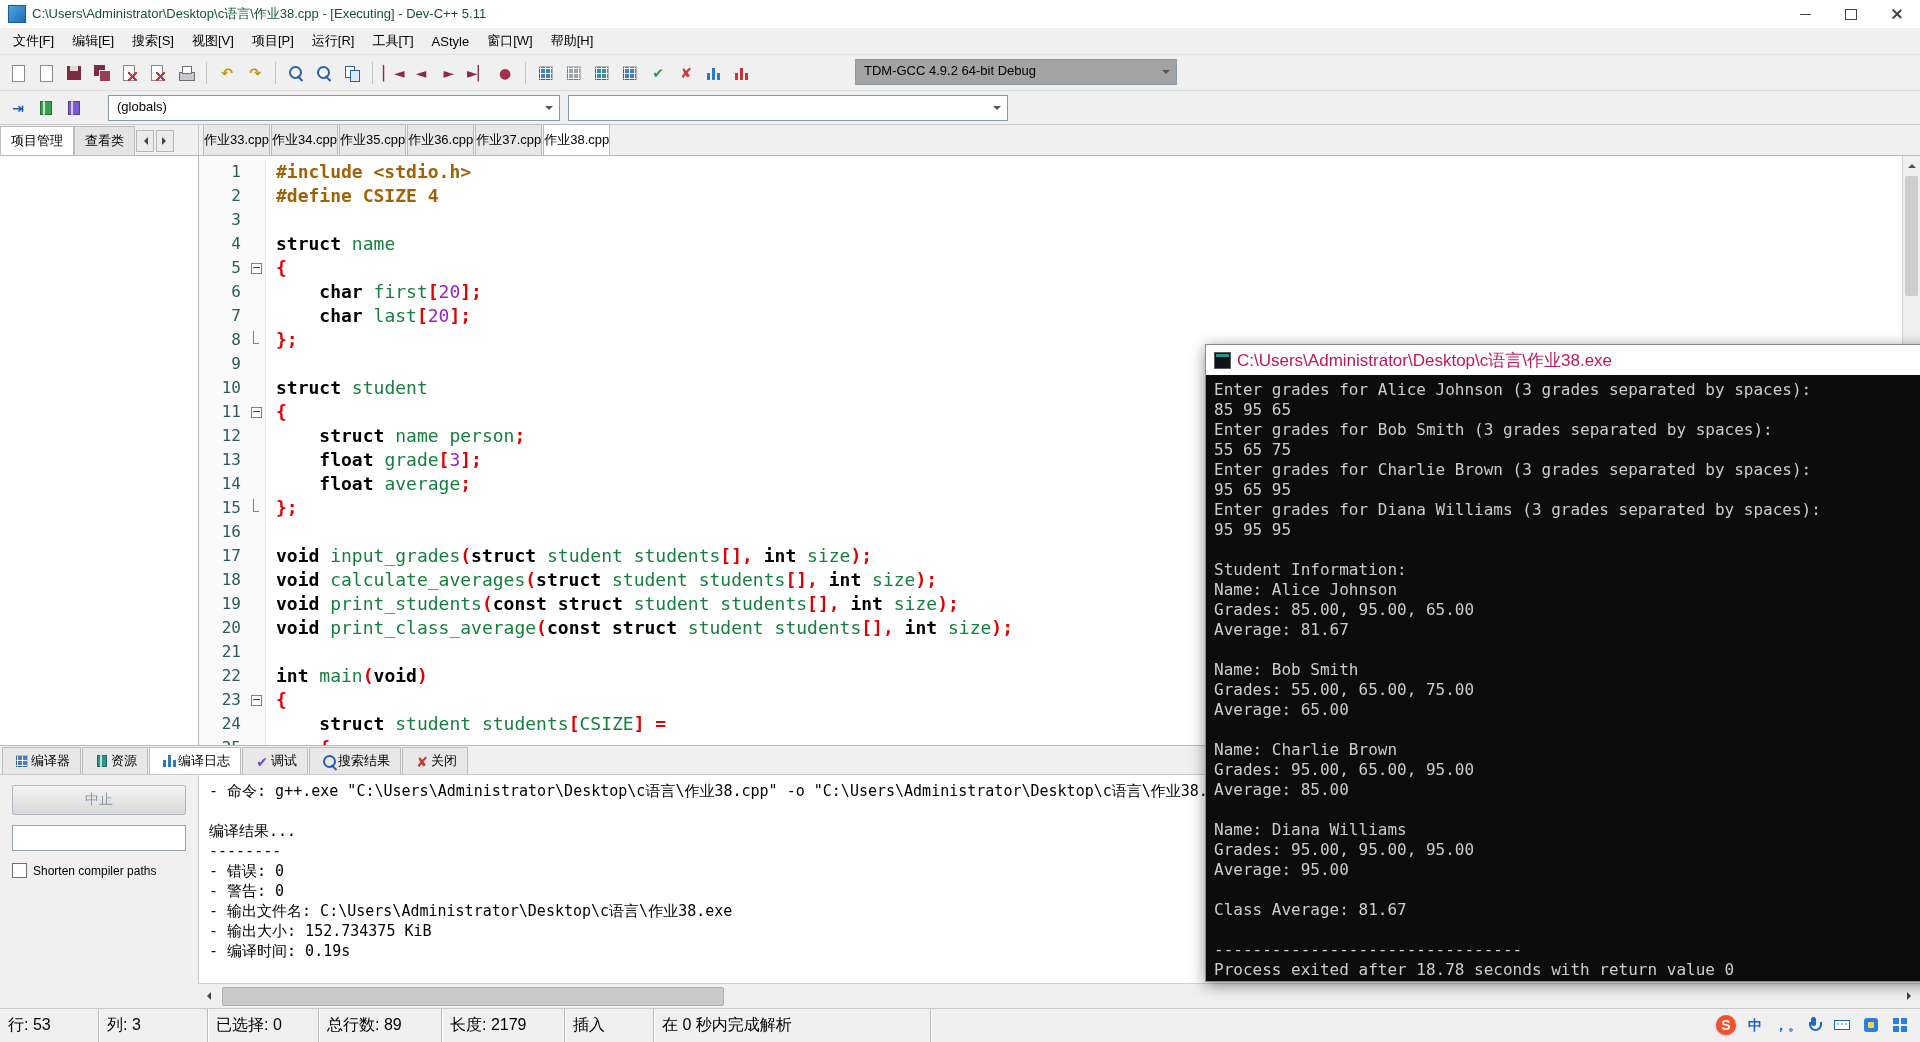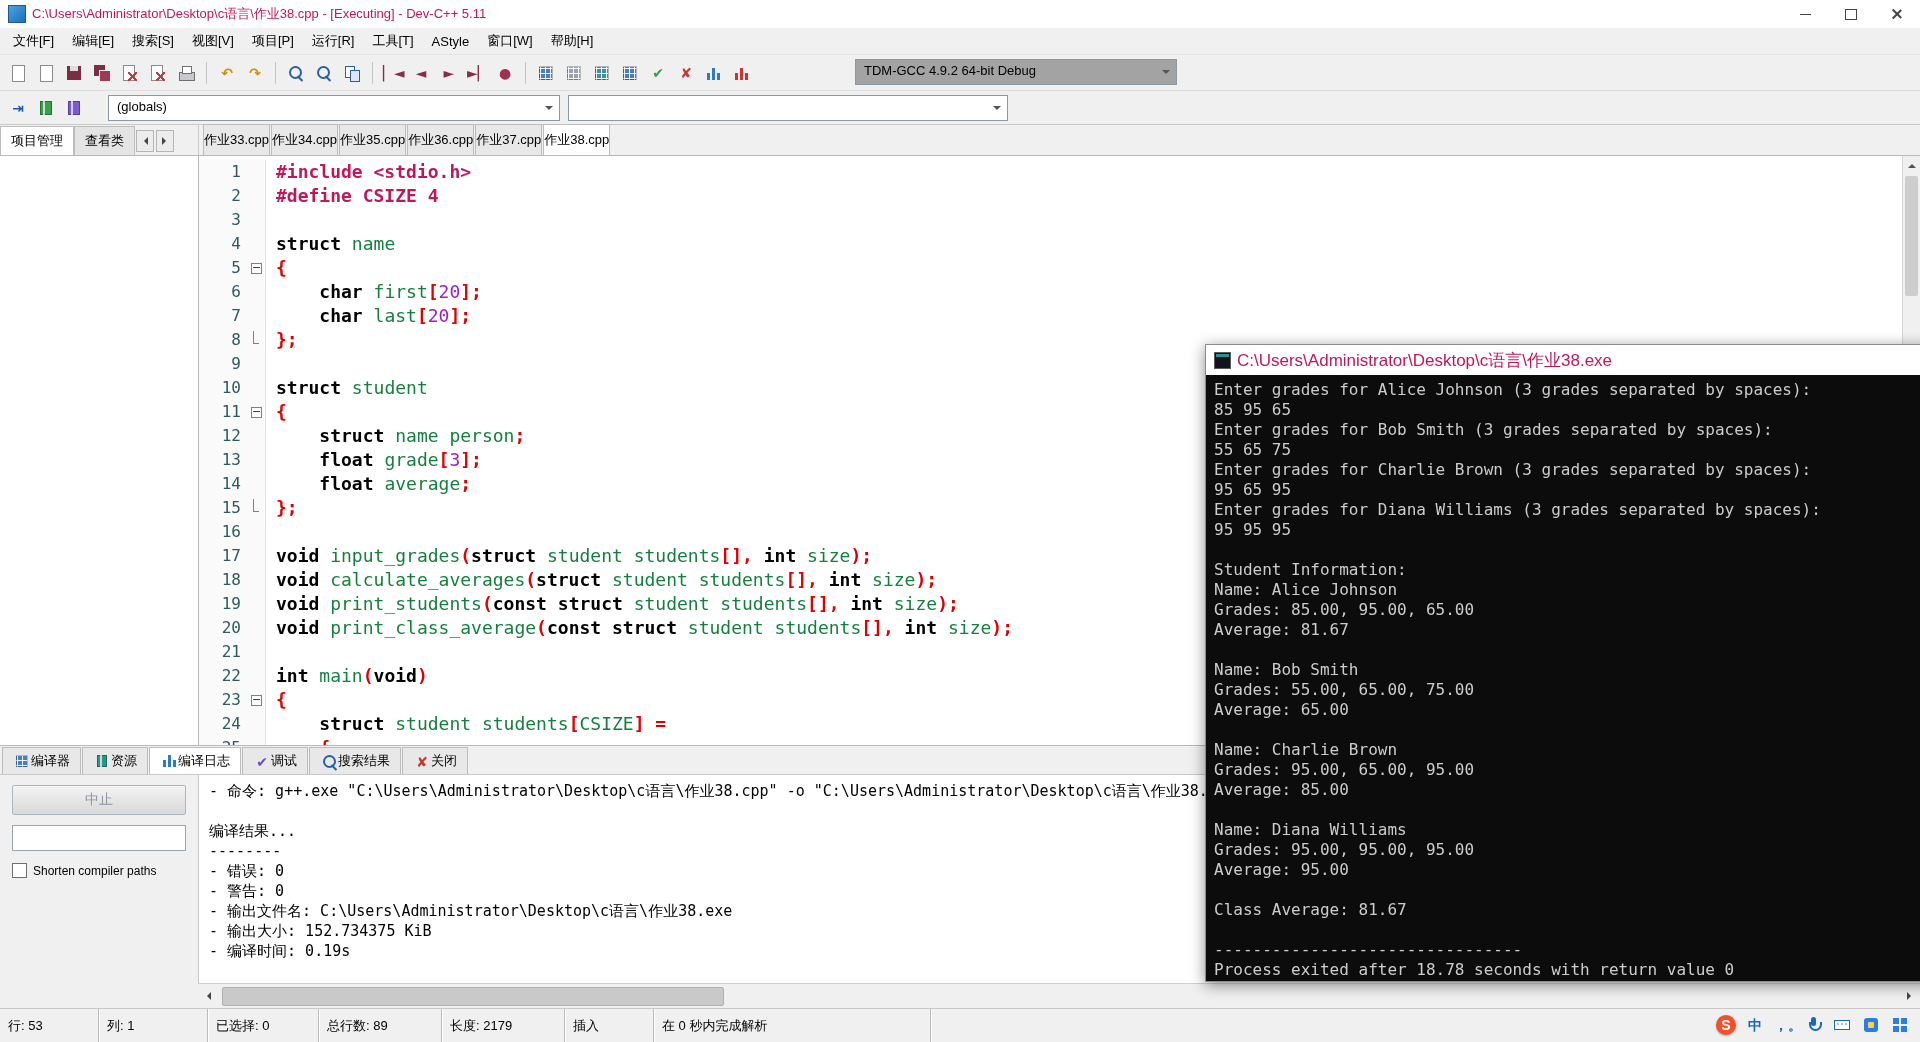--- a/index.html
+++ b/index.html
@@ -2,21 +2,21 @@
 <html><head>
 <meta charset="utf-8">
 <style>
   html,body{margin:0;padding:0;background:#888;}
   #app{position:relative;width:1920px;height:1042px;overflow:hidden;background:#f0f0f0;
        font-family:"Liberation Sans","DejaVu Sans",sans-serif;font-size:14px;color:#000;
        display:flex;flex-direction:column;}
   
   .titlebar{height:28px;background:#ffffff;display:flex;align-items:center;padding:0 0 0 8px;flex:0 0 auto;}
   .app-icon{width:16px;height:16px;background:linear-gradient(135deg,#4aa3e0,#1d6fb8);border:1px solid #1a5a94;margin-right:6px;flex:0 0 auto;}
-  .title-text{font-size:13px;color:#be185d;flex:1 1 auto;white-space:nowrap;overflow:hidden;}
+  .title-text{font-size:13px;color:#14532d;flex:1 1 auto;white-space:nowrap;overflow:hidden;}
   .winbtns{display:flex;height:28px;flex:0 0 auto;}
   .wbtn{width:46px;height:28px;display:flex;align-items:center;justify-content:center;}
   .glyph-min{width:11px;height:1px;background:#444;}
   .glyph-max{width:10px;height:9px;border:1px solid #444;}
   .glyph-close{position:relative;width:12px;height:12px;}
   .glyph-close::before,.glyph-close::after{content:"";position:absolute;left:5px;top:0;width:1.5px;height:12px;background:#444;}
   .glyph-close::before{transform:rotate(45deg);}  .glyph-close::after{transform:rotate(-45deg);}
   
   .menubar{height:26px;background:#f0f0f0;display:flex;align-items:center;padding-left:4px;flex:0 0 auto;border-bottom:1px solid #e2e2e2;}
   .mitem{padding:3px 9px;font-size:13px;white-space:nowrap;}
@@ -82,21 +82,21 @@
   #codelines{padding-top:4px;}
   .cl{display:flex;height:24px;line-height:24px;font-family:"DejaVu Sans Mono","Liberation Mono",monospace;font-size:18px;white-space:pre;}
   .ln{width:42px;flex:0 0 auto;text-align:right;padding-right:6px;color:#2b5b5b;background:#fafafa;font-size:16px;}
   .fmcol{width:18px;flex:0 0 auto;background:#fafafa;border-right:1px solid #e4e4e4;display:flex;align-items:center;justify-content:center;}
   .fm-s{display:inline-block;width:9px;height:9px;border:1px solid #808080;background:#fff;position:relative;}
   .fm-s::after{content:"";position:absolute;left:1px;right:1px;top:3px;height:1px;background:#404040;}
   .fm-e{display:inline-block;width:5px;height:12px;border-left:1px solid #808080;border-bottom:1px solid #808080;margin-top:-6px;}
   .ct{padding-left:10px;}
   .sg-k{color:#000;font-weight:bold;}
   .sg-t{color:#15803d;}
-  .sg-p{color:#be185d;font-weight:bold;}
+  .sg-p{color:#a16207;font-weight:bold;}
   .sg-n{color:#9b20c9;}
   .sg-s{color:#e00000;font-weight:bold;}
   .vscroll{position:absolute;right:0;top:0;bottom:0;width:17px;background:#f0f0f0;border-left:1px solid #d7d7d7;}
   .vs-up{height:17px;display:flex;align-items:center;justify-content:center;}
   .tri-u{width:0;height:0;border:4px solid transparent;border-bottom-color:#505050;margin-bottom:2px;}
   .vs-thumb{position:absolute;left:2px;right:2px;top:20px;height:120px;background:#cdcdcd;border-radius:2px;}
   
   .bottom{flex:0 0 auto;background:#f0f0f0;border-top:1px solid #b9b9b9;}
   .btabs{height:28px;display:flex;align-items:flex-end;padding-left:2px;border-bottom:1px solid #c9c9c9;}
   .btab{display:flex;align-items:center;padding:4px 10px;font-size:13px;border:1px solid #bdbdbd;border-bottom:none;background:#e8e8e8;margin-right:1px;white-space:nowrap;}
@@ -110,21 +110,21 @@
   .shorten{display:flex;align-items:center;gap:6px;margin-top:12px;font-size:12px;color:#000;}
   .cb{width:13px;height:13px;background:#fff;border:1px solid #707070;flex:0 0 auto;}
   .blog{flex:1 1 auto;background:#fff;border-left:1px solid #c9c9c9;padding:6px 0 0 10px;overflow:hidden;
         font-family:"DejaVu Sans Mono","Liberation Mono",monospace;font-size:15px;}
   .logline{height:20px;line-height:20px;white-space:pre;}
   .hscroll{height:24px;background:#f0f0f0;border-top:1px solid #d0d0d0;position:relative;margin-left:198px;}
   .hs-left,.hs-right{position:absolute;top:0;width:20px;height:23px;display:flex;align-items:center;justify-content:center;background:#f0f0f0;}
   .hs-left{left:0;} .hs-right{right:0;}
   .hs-thumb{position:absolute;left:24px;top:3px;width:500px;height:17px;background:#c9c9c9;border:1px solid #b0b0b0;border-radius:2px;}
   
-  .statusbar{height:33px;flex:0 0 auto;background:#f0f0f0;border-top:1px solid #c9c9c9;display:flex;align-items:stretch;font-size:13px;position:relative;}
+  .statusbar{height:33px;flex:0 0 auto;background:#f0f0f0;border-top:1px solid #c9c9c9;display:flex;align-items:stretch;font-size:16px;position:relative;}
   .seg{display:flex;align-items:center;padding:0 8px;border-right:1px solid #bcbcbc;box-shadow:1px 0 0 #fff;white-space:nowrap;}
   .seg:nth-child(1){width:82px;} .seg:nth-child(2){width:92px;} .seg:nth-child(3){width:94px;}
   .seg:nth-child(4){width:106px;} .seg:nth-child(5){width:106px;} .seg:nth-child(6){width:72px;}
   .seg:nth-child(7){width:260px;}
   
   .console{position:absolute;left:1205px;top:344px;width:745px;height:636px;z-index:40;
            border:1px solid #8a8a8a;box-shadow:0 3px 14px rgba(0,0,0,.45);display:flex;flex-direction:column;background:#0c0c0c;}
   .ctitle{height:30px;background:#fff;display:flex;align-items:center;padding:0 8px;gap:6px;flex:0 0 auto;}
   .cicon{width:15px;height:15px;background:#10141a;border:1px solid #5a5a5a;position:relative;flex:0 0 auto;}
   .cicon::before{content:"";position:absolute;left:1px;top:1px;right:1px;height:3px;background:#2e8f8f;}
@@ -394,21 +394,21 @@
         </span>
       <div class="hs-thumb"></div>
       <span class="hs-right">
           <span class="tri-r"></span>
         </span>
     </div>
   </div>
 
   <div class="statusbar" id="statusbar">
       <div class="seg">行: 53</div>
-      <div class="seg">列: 1</div>
+      <div class="seg">列: 3</div>
       <div class="seg">已选择: 0</div>
       <div class="seg">总行数: 89</div>
       <div class="seg">长度: 2179</div>
       <div class="seg">插入</div>
       <div class="seg">在 0 秒内完成解析</div>
     </div>
 
   <div class="imebar" id="imebar">
       <span class="ic ic-slogo">S</span>
       <span class="ic ic- gly" style="color: rgb(23, 103, 198);">中</span>

